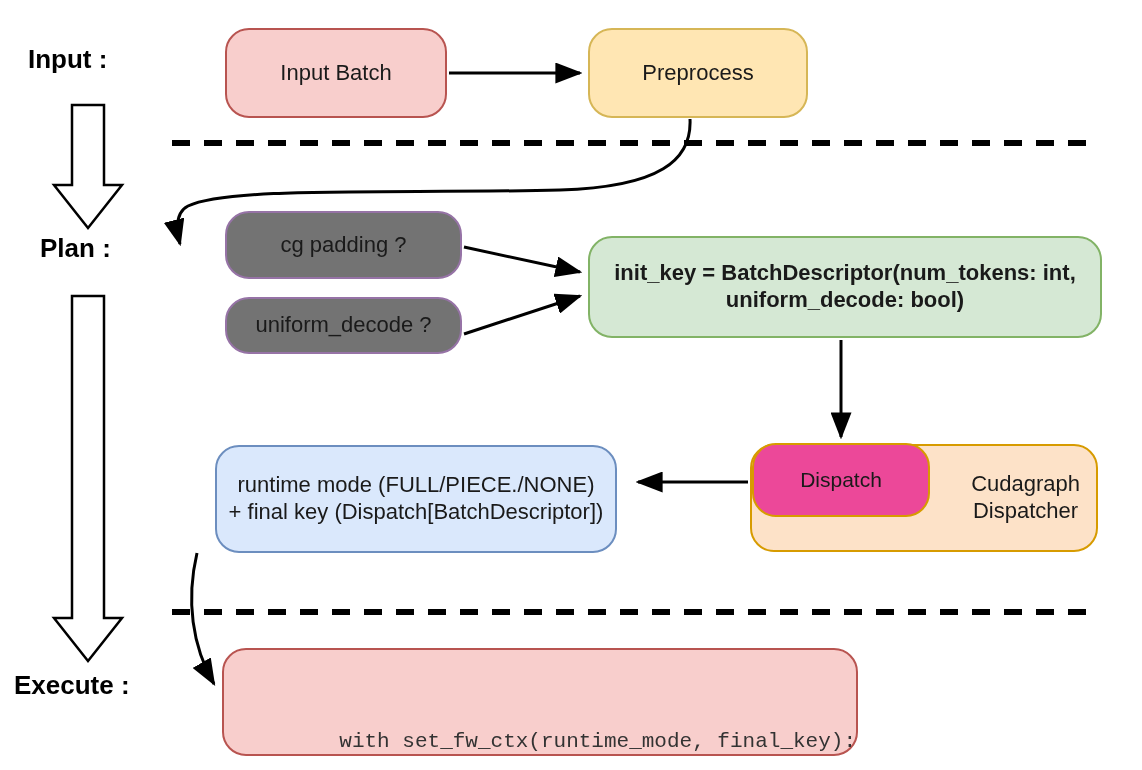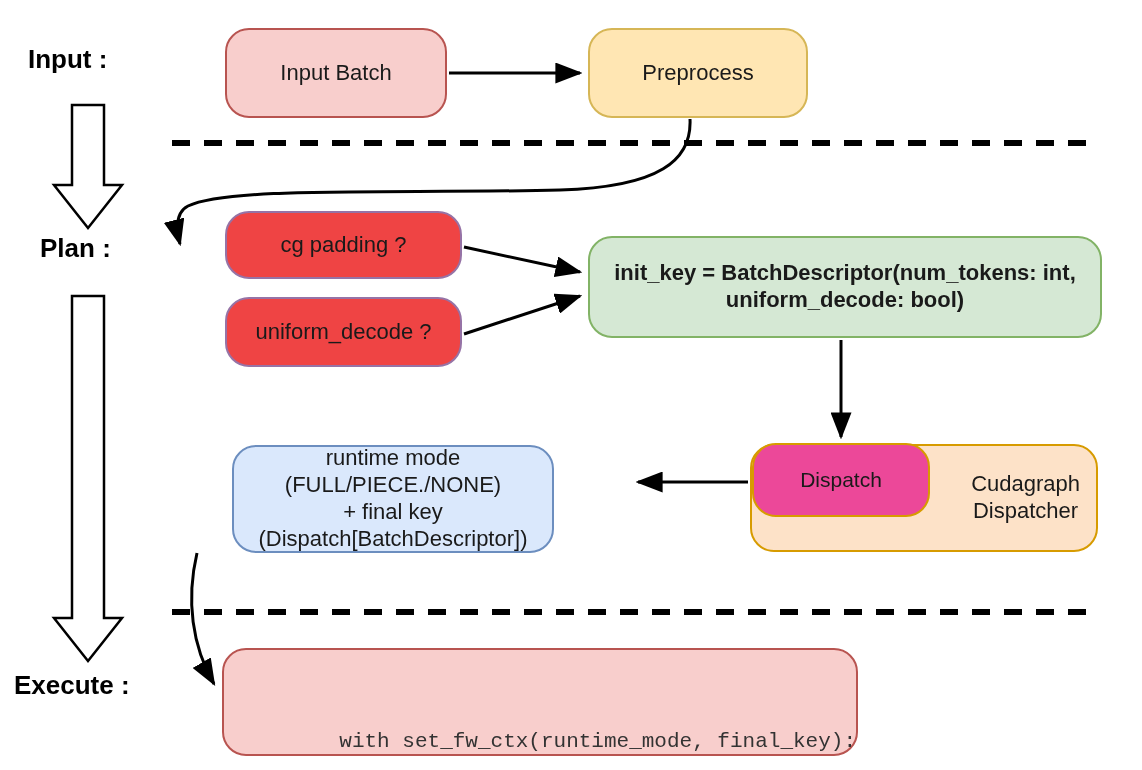--- a/index.html
+++ b/index.html
@@ -42,33 +42,33 @@
     position: absolute;
     font-weight: bold;
     font-size: 26px;
     color: #000000;
     white-space: nowrap;
   }
 
   
   .n-red   { background: #f8cecc; border-color: #b85450; }
   .n-yellow{ background: #ffe6b3; border-color: #d6b656; }
-  .n-purple{ background: #ef4444; border-color: #9673a6; }
+  .n-purple{ background: #737373; border-color: #9673a6; }
   .n-green { background: #d5e8d4; border-color: #82b366; font-weight: bold; }
   .n-blue  { background: #dae8fc; border-color: #6c8ebf; }
   .n-orange-light { background: #fde2c8; border-color: #d79b00; }
   .n-orange-mid   { background: #ec4899; border-color: #d79b00; }
 
   
   #node-input-batch      { left: 225px; top: 28px;  width: 222px; height: 90px; }
   #node-preprocess       { left: 588px; top: 28px;  width: 220px; height: 90px; }
   #node-cg-padding       { left: 225px; top: 211px; width: 237px; height: 68px; }
-  #node-uniform-decode   { left: 225px; top: 297px; width: 237px; height: 70px; }
+  #node-uniform-decode   { left: 225px; top: 297px; width: 237px; height: 57px; }
   #node-init-key         { left: 588px; top: 236px; width: 514px; height: 102px; padding: 0 10px; }
-  #node-runtime-mode     { left: 232px; top: 445px; width: 322px; height: 108px; }
+  #node-runtime-mode     { left: 215px; top: 445px; width: 402px; height: 108px; }
   #node-cudagraph-dispatcher { left: 750px; top: 444px; width: 348px; height: 108px;
                                align-items: center; justify-content: flex-end;
                                padding-right: 16px; }
   #node-dispatch         { left: 752px; top: 443px; width: 178px; height: 74px; font-size: 21px; }
   #node-execute-code {
     left: 222px; top: 648px; width: 636px; height: 108px;
     background: #f8cecc; border-color: #b85450;
     font-family: "Liberation Mono", monospace;
     font-size: 21px;
     color: #333333;

